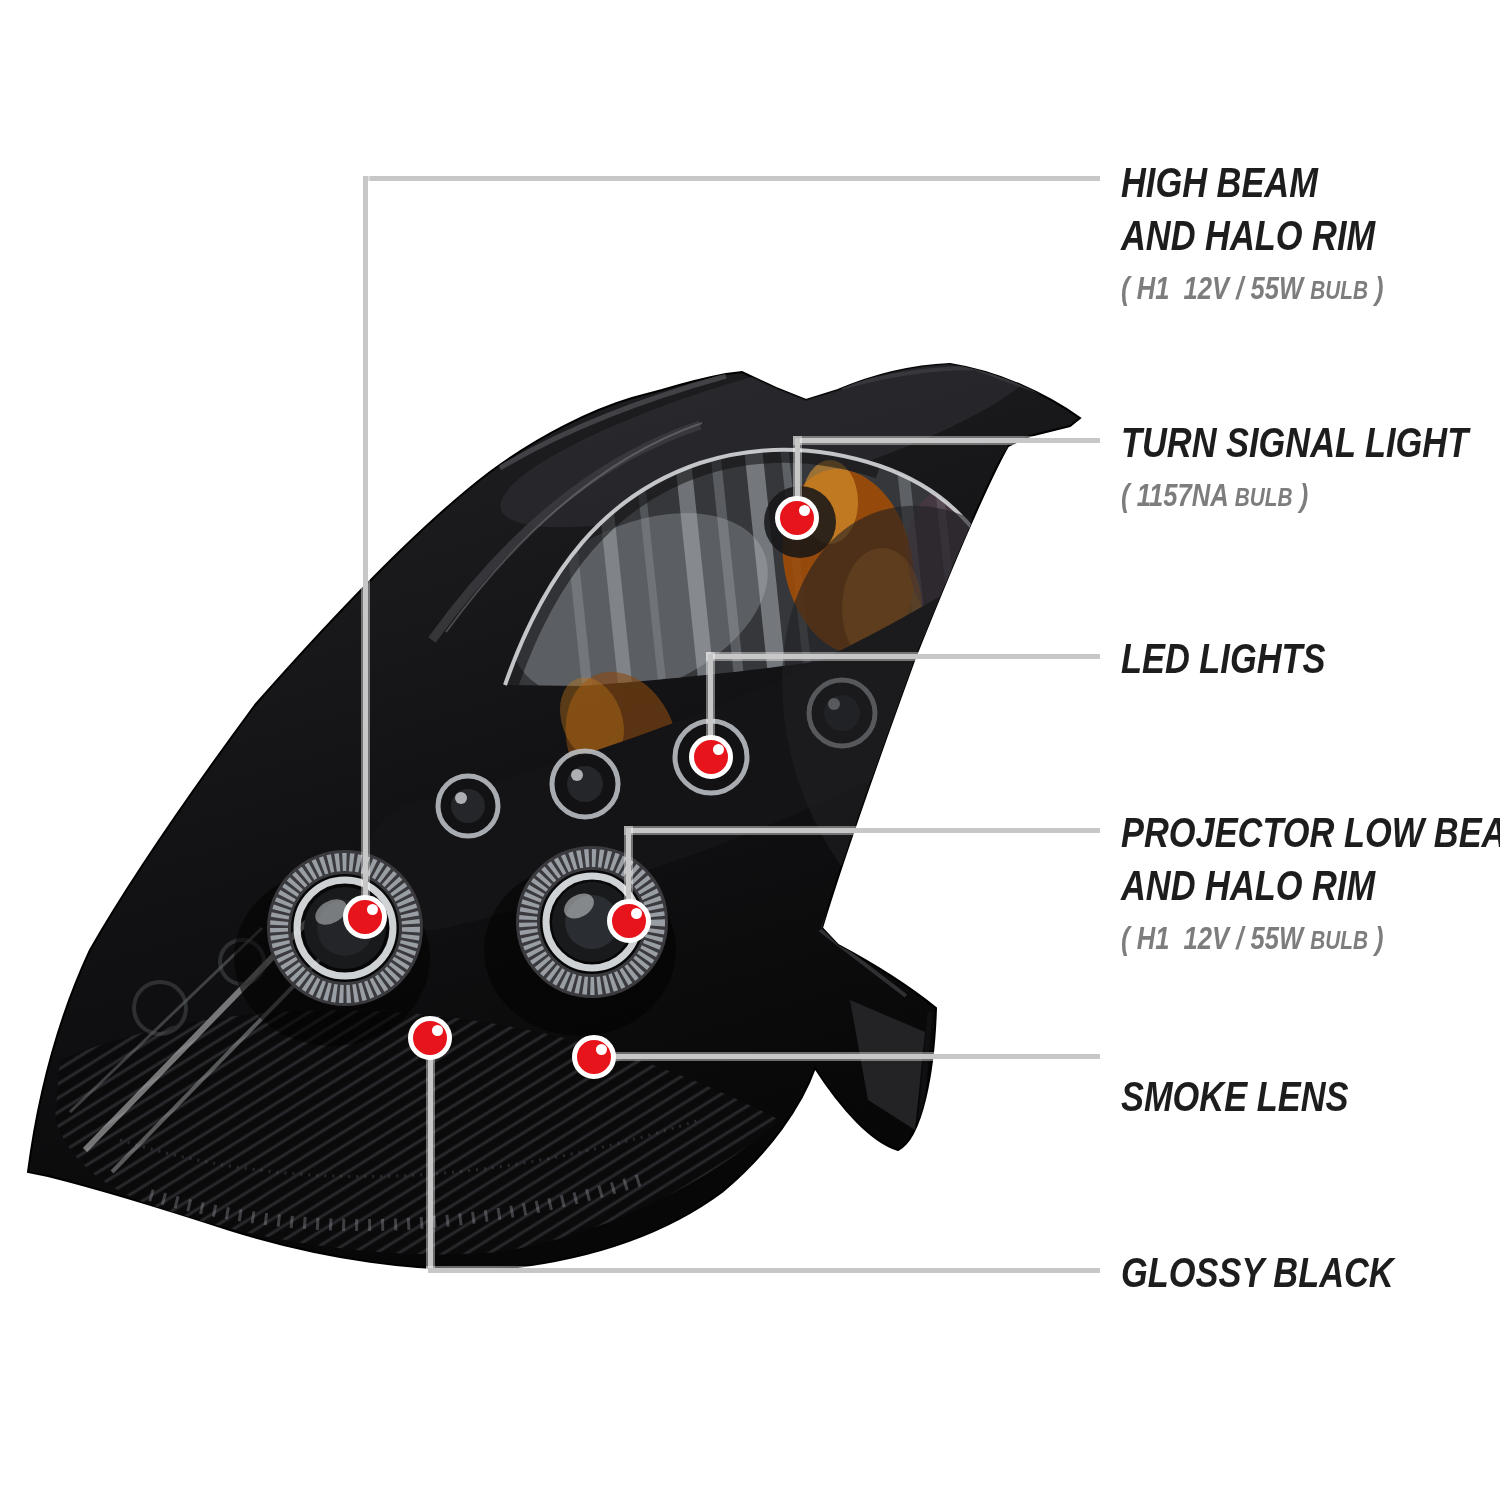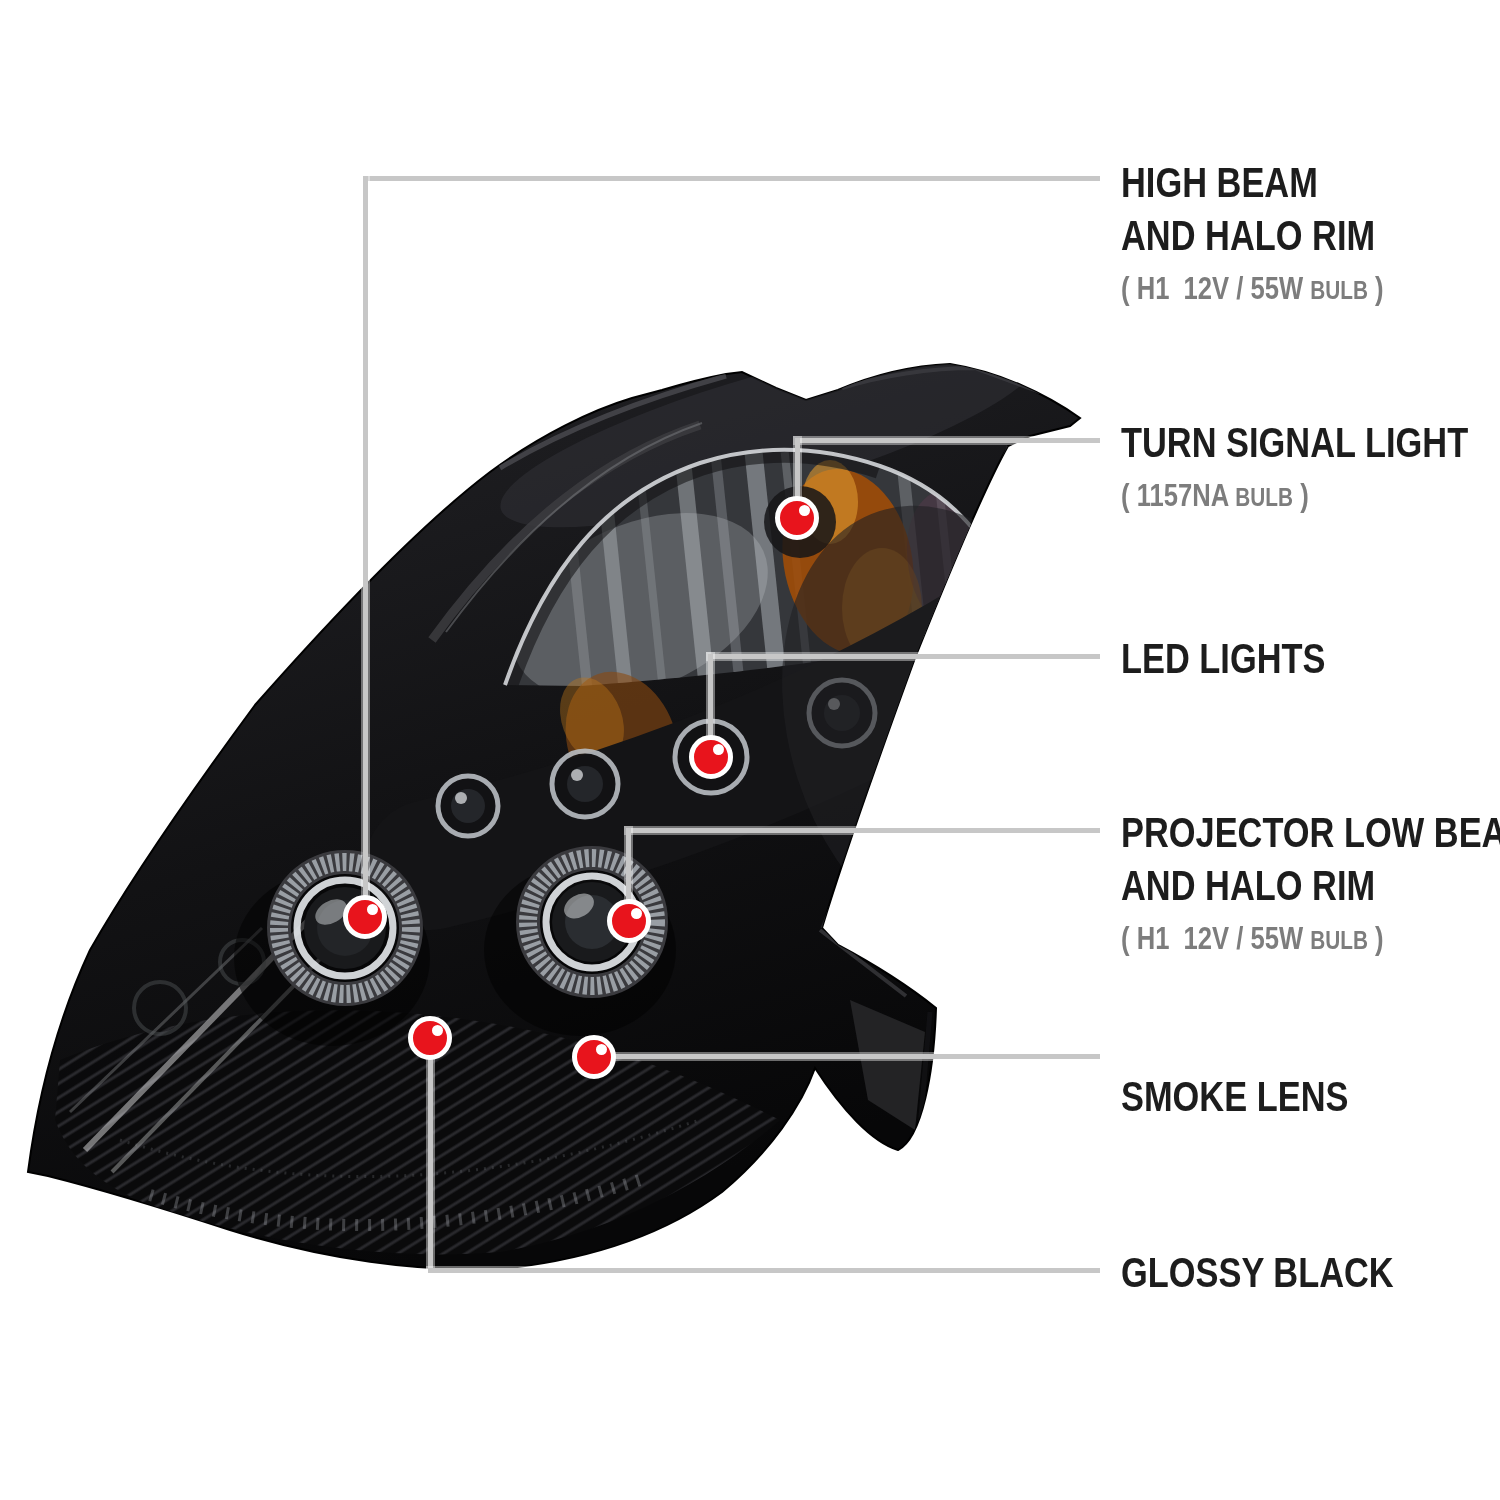--- a/index.html
+++ b/index.html
@@ -1,18 +1,18 @@
 <!DOCTYPE html>
 <html><head>
 <meta charset="utf-8">
 <style>
   html,body{margin:0;padding:0;background:#ffffff;}
   .stage{
     position:relative;width:1500px;height:1500px;background:#ffffff;
-    font-family:"Liberation Sans", sans-serif;overflow:hidden;
+    font-family:"Liberation Sans", sans-serif;overflow:hidden;font-style:italic;
   }
   .stage svg{position:absolute;left:0;top:0;z-index:1;}
   .cline{position:absolute;background:#c7c7c7;z-index:2;
          box-shadow:0 0 0 2px rgba(255,255,255,0.40);}
   .marker{
     position:absolute;width:44px;height:44px;border-radius:50%;
     background:#e8141c;border:5px solid #ffffff;box-sizing:border-box;z-index:3;
   }
   .marker .hl{
     position:absolute;left:19px;top:4px;width:11px;height:11px;border-radius:50%;

